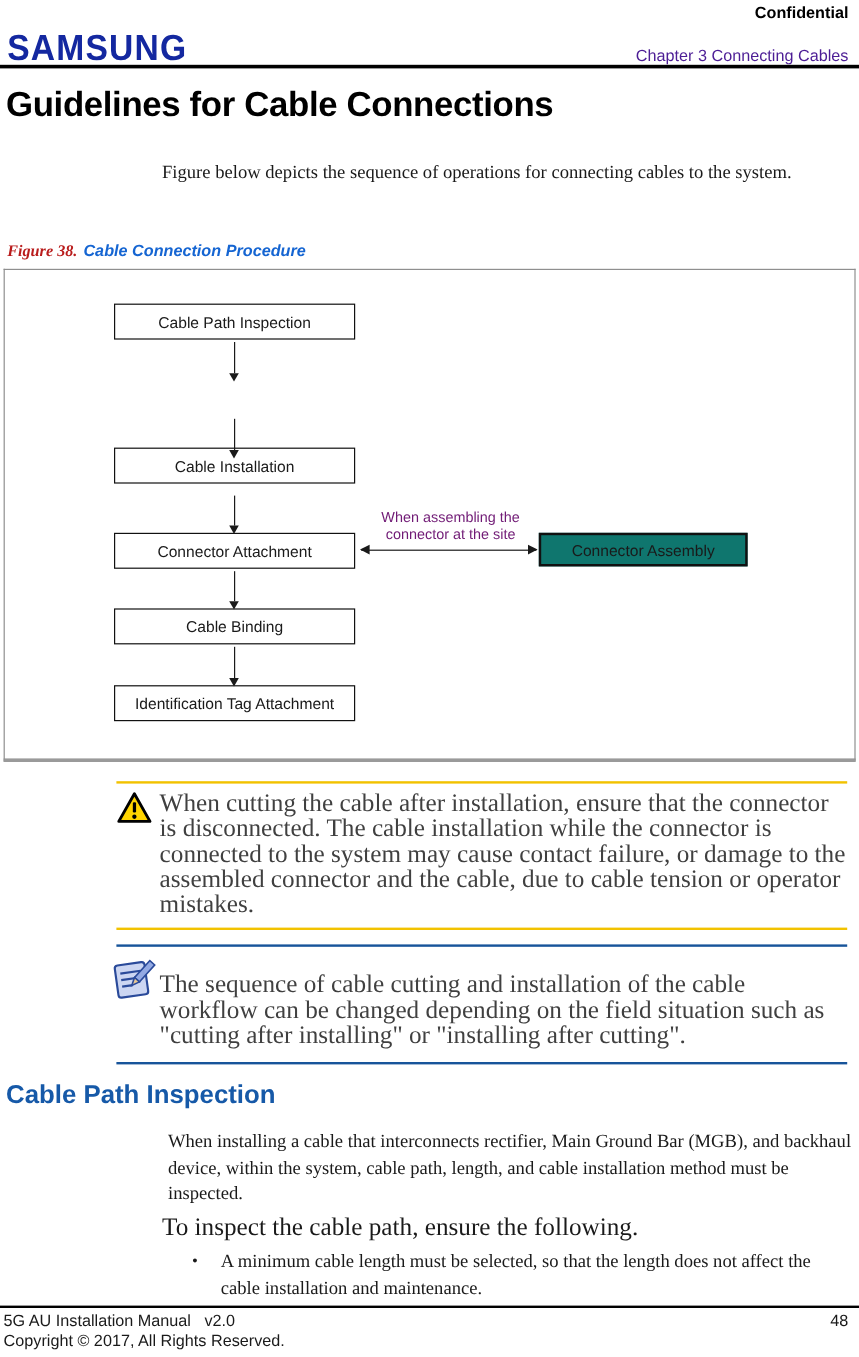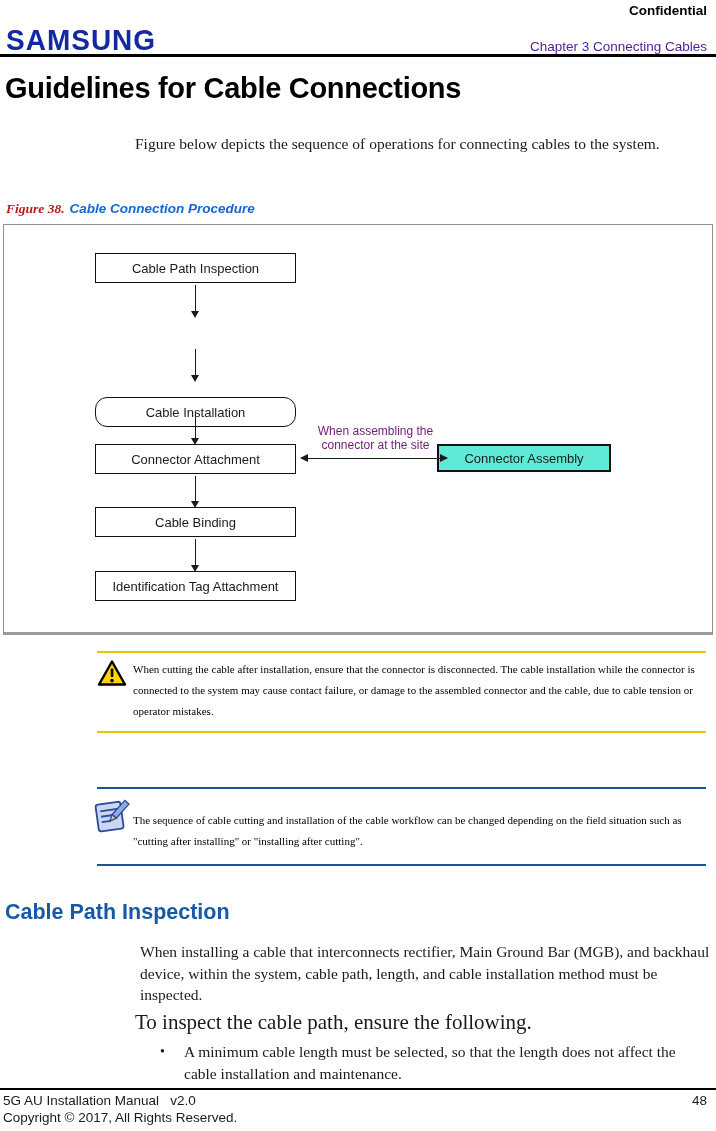--- a/index.html
+++ b/index.html
@@ -21,43 +21,43 @@
   .fig-label { position:absolute; top:201px; left:6px; font:bold italic 13.5px "Liberation Sans",sans-serif; }
   .fig-label .fig-no { color:#b91c1c; margin-right:5px;font-family:Liberation Serif, serif; }
   .fig-label .fig-cap { color:var(--link-blue,#1565d2); }
 
   .fig-frame { position:absolute; top:224px; left:3px; width:710px; height:411px; background:#fff;
                border:1px solid #8f8f8f; border-bottom:3px solid #9a9a9a; }
 
   .fbox { position:absolute; left:91px; width:201px; height:30px; border:1.5px solid #111; background:#fff;
           display:flex; align-items:center; justify-content:center;
           font:13px "Liberation Sans",sans-serif; color:#1a1a1a; }
-  .s1{top:28px;} .s2{top:92px;} .s3{top:172px;border-radius:12px;} .s4{top:219px;} .s5{top:282px;} .s6{top:346px;}
-  .side-box { position:absolute; left:433px; top:219px; width:174px; height:28px; border:2px solid #111; background:#5eead4;
+  .s1{top:28px;} .s2{top:92px;} .s3{top:148px;} .s4{top:219px;} .s5{top:282px;} .s6{top:346px;}
+  .side-box { position:absolute; left:445px; top:219px; width:174px; height:28px; border:2px solid #111; background:#0f766e;
               display:flex; align-items:center; justify-content:center; font:13px "Liberation Sans",sans-serif; }
 
   .varrow { position:absolute; left:191px; width:0; border-left:1.5px solid #1a1a1a; }
   .varrow::after { content:""; position:absolute; left:-4.8px; bottom:-7px;
                    border-left:4px solid transparent; border-right:4px solid transparent; border-top:7px solid #1a1a1a; }
   .a1{top:60px;height:26px;} .a2{top:124px;height:26px;} .a3{top:188px;height:25px;}
   .a4{top:251px;height:25px;} .a5{top:314px;height:26px;}
 
   .harrow { position:absolute; top:233px; left:297px; width:146px; height:0; border-top:1.5px solid #1a1a1a; }
   .harrow::before { content:""; position:absolute; left:-1px; top:-5.4px;
                     border-top:4.5px solid transparent; border-bottom:4.5px solid transparent; border-right:8px solid #1a1a1a; }
   .harrow::after  { content:""; position:absolute; right:-1px; top:-5.4px;
                     border-top:4.5px solid transparent; border-bottom:4.5px solid transparent; border-left:8px solid #1a1a1a; }
   .harrow-label { position:absolute; top:200px; left:299px; width:145px; text-align:center;
                   font:12px/13.5px "Liberation Sans",sans-serif; color:#701a75; }
 
   
   .warning-block { position:absolute; top:651px; left:97px; width:609px;
                    border-top:2px solid var(--warning-yellow,#f2c200); border-bottom:2px solid var(--warning-yellow,#f2c200);
                    padding:6px 0 9px 36px; }
-  .warning-block .adm-text, .note-block .adm-text { font-size:11px; line-height:21px; color:#000000; }
+  .warning-block .adm-text, .note-block .adm-text { font-size:21px; line-height:21px; color:#404040; }
   .warn-icon { position:absolute; left:0; top:6px; }
 
   .note-block { position:absolute; top:787px; left:97px; width:609px;
                 border-top:2px solid var(--note-blue,#17549a); border-bottom:2px solid var(--note-blue,#17549a);
                 padding:21px 0 12px 36px; }
   .note-icon { position:absolute; left:-9px; top:5px; }
 
   
   .section-heading { position:absolute; top:900px; left:5px; font:bold 21.5px "Liberation Sans",sans-serif;
                      color:var(--heading-blue,#1659a8); }

